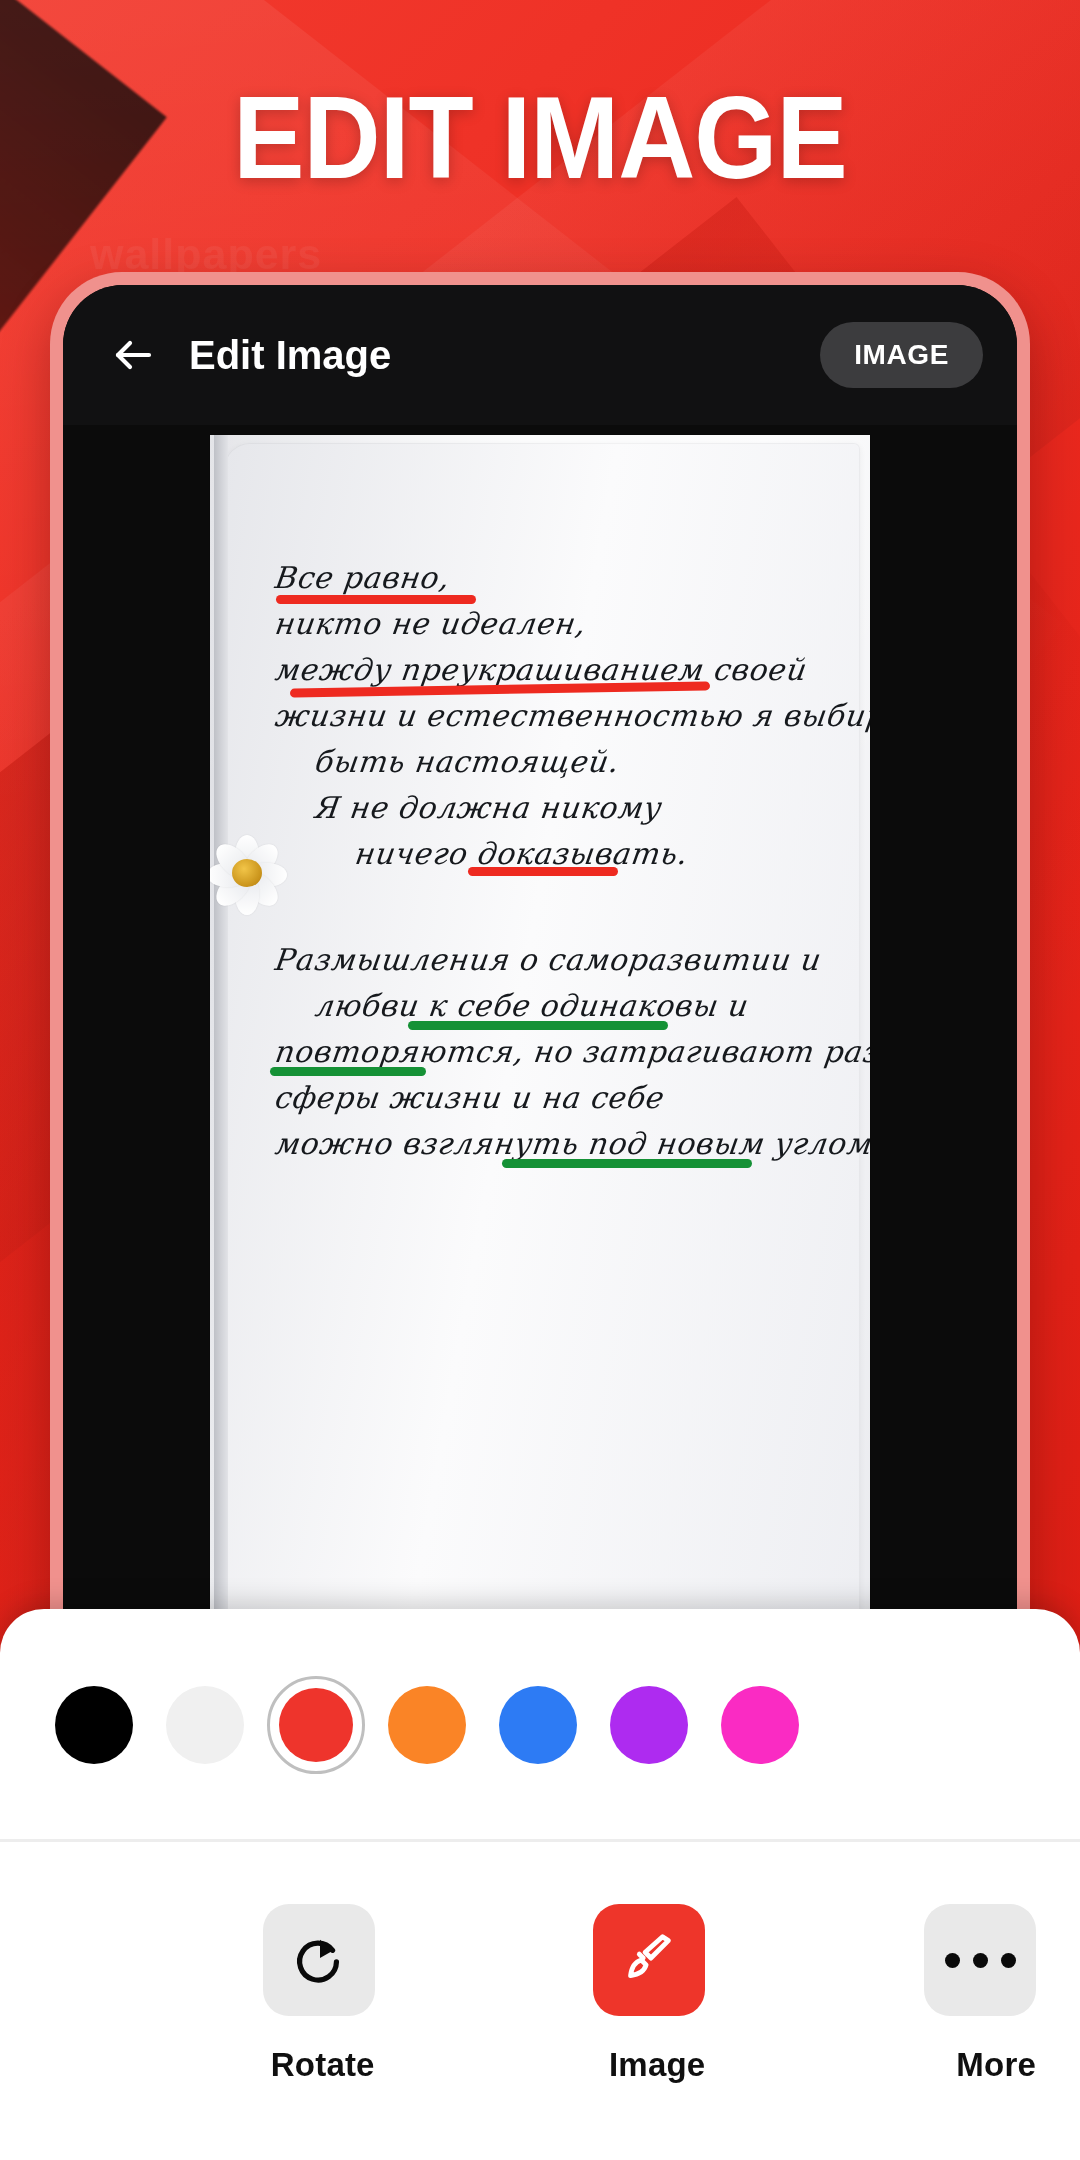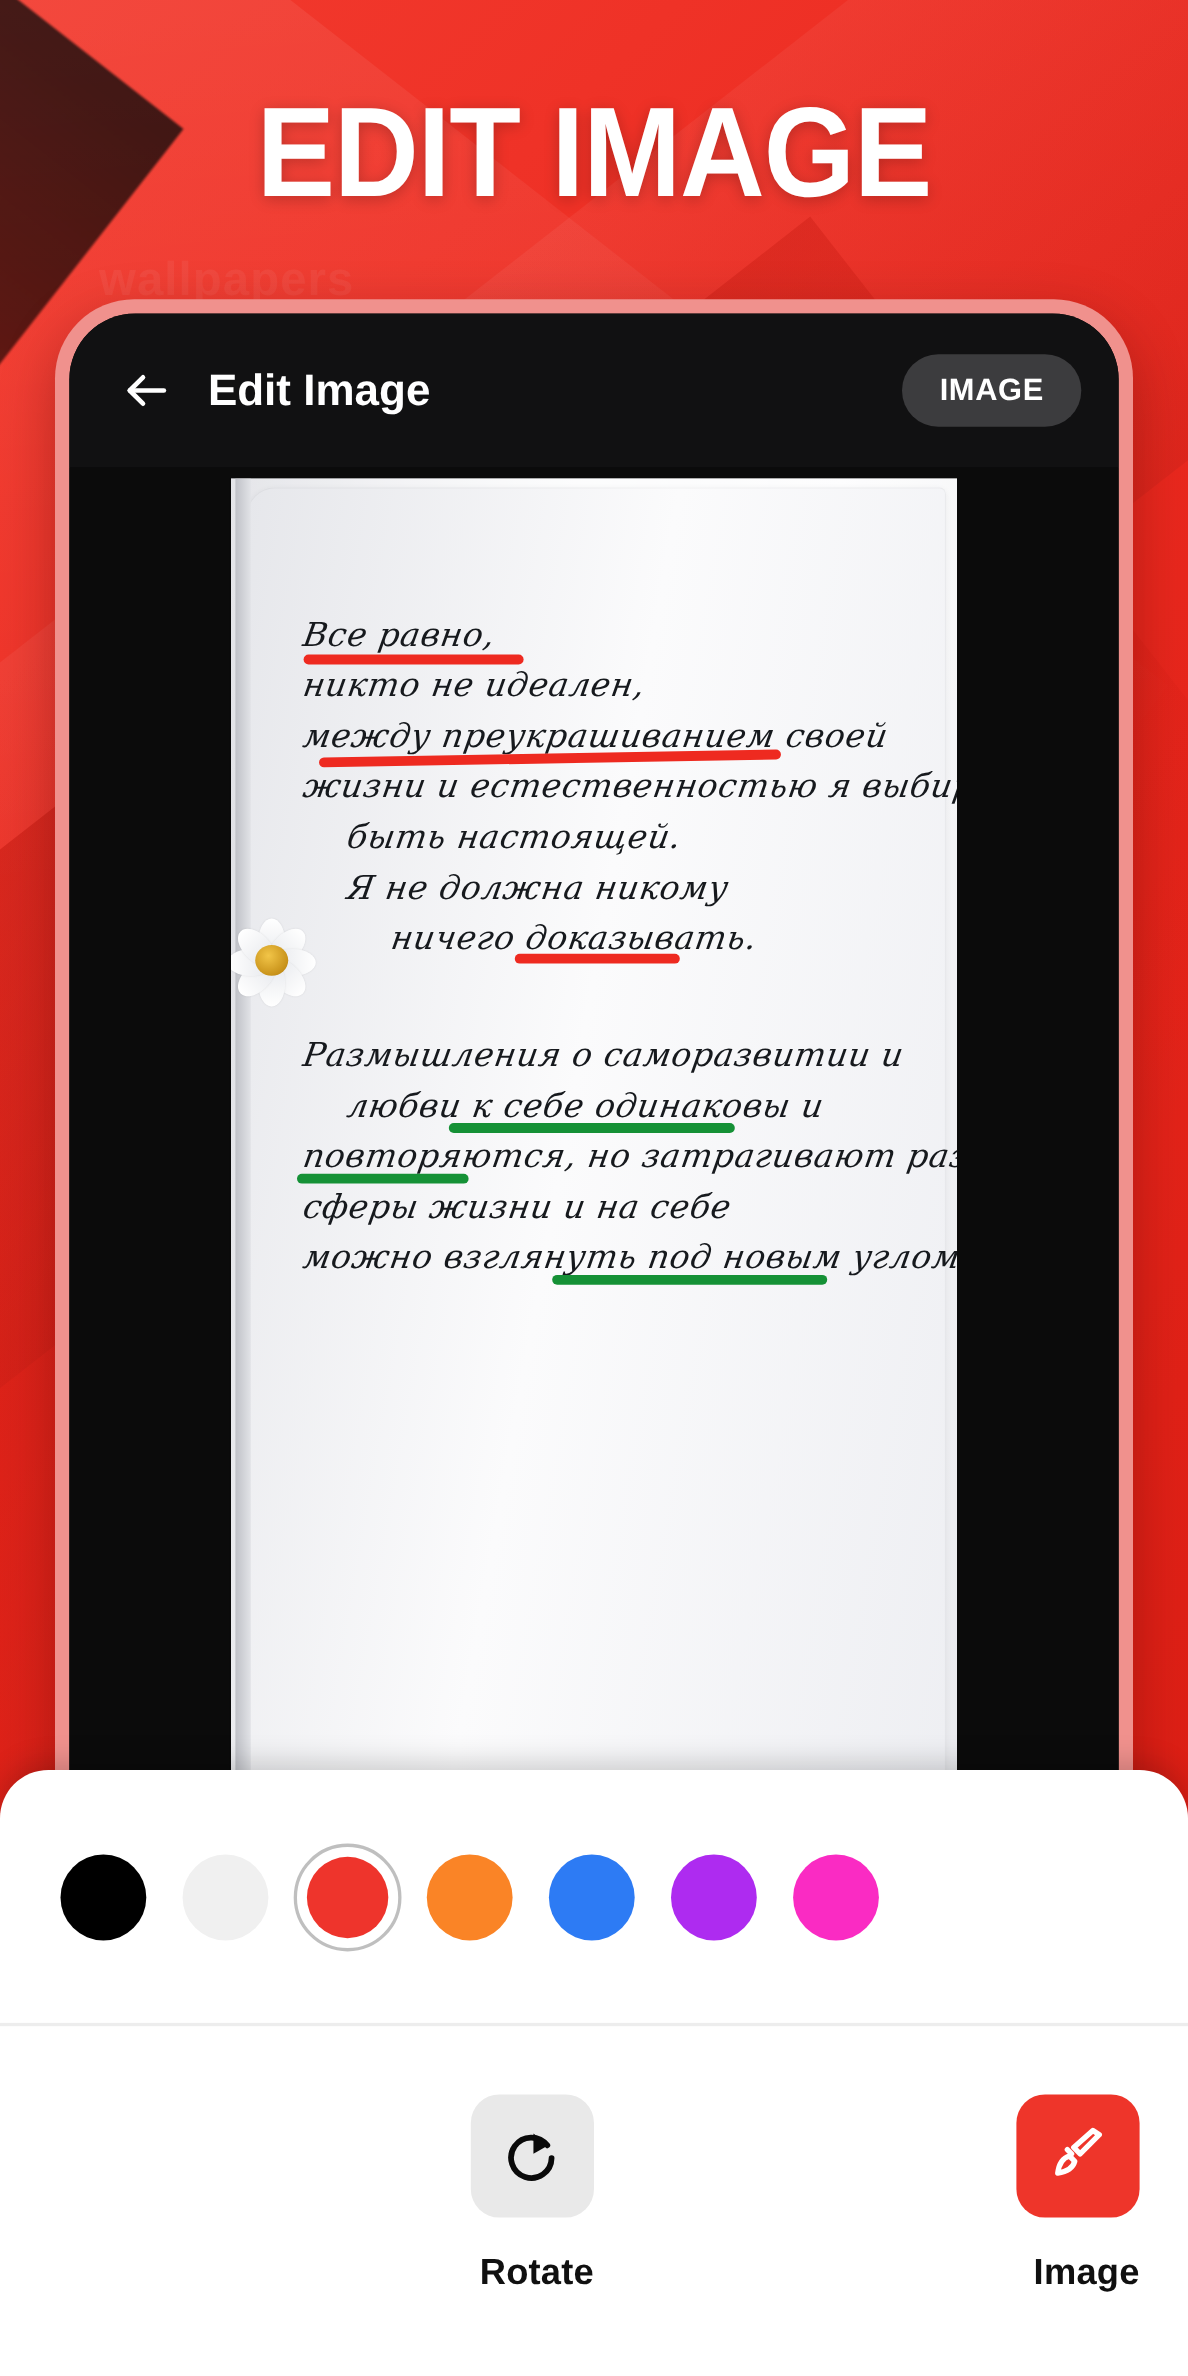--- a/index.html
+++ b/index.html
@@ -384,15 +384,25 @@
       <div class="tool-icon">
         <svg viewBox="0 0 64 64" fill="none" stroke="#FFFFFF" stroke-width="5" stroke-linecap="round" stroke-linejoin="round">
           <path d="M52 12 L34 30 L28 24 L46 8 Z"></path>
           <path d="M26 30 L22 26"></path>
           <path d="M24 32 C17 34 14 40 13 48 C21 47 27 44 29 37 Z"></path>
         </svg>
       </div>
       <div class="tool-label">Image</div>
     </div>
 
+    <div class="tool">
+      <div class="tool-icon">
+        <span class="dots">
+            <i></i>
+            <i></i>
+            <i></i>
+          </span>
+      </div>
+      <div class="tool-label">More</div>
+    </div>
 
   </div>
 </div>
 
 </body></html>

